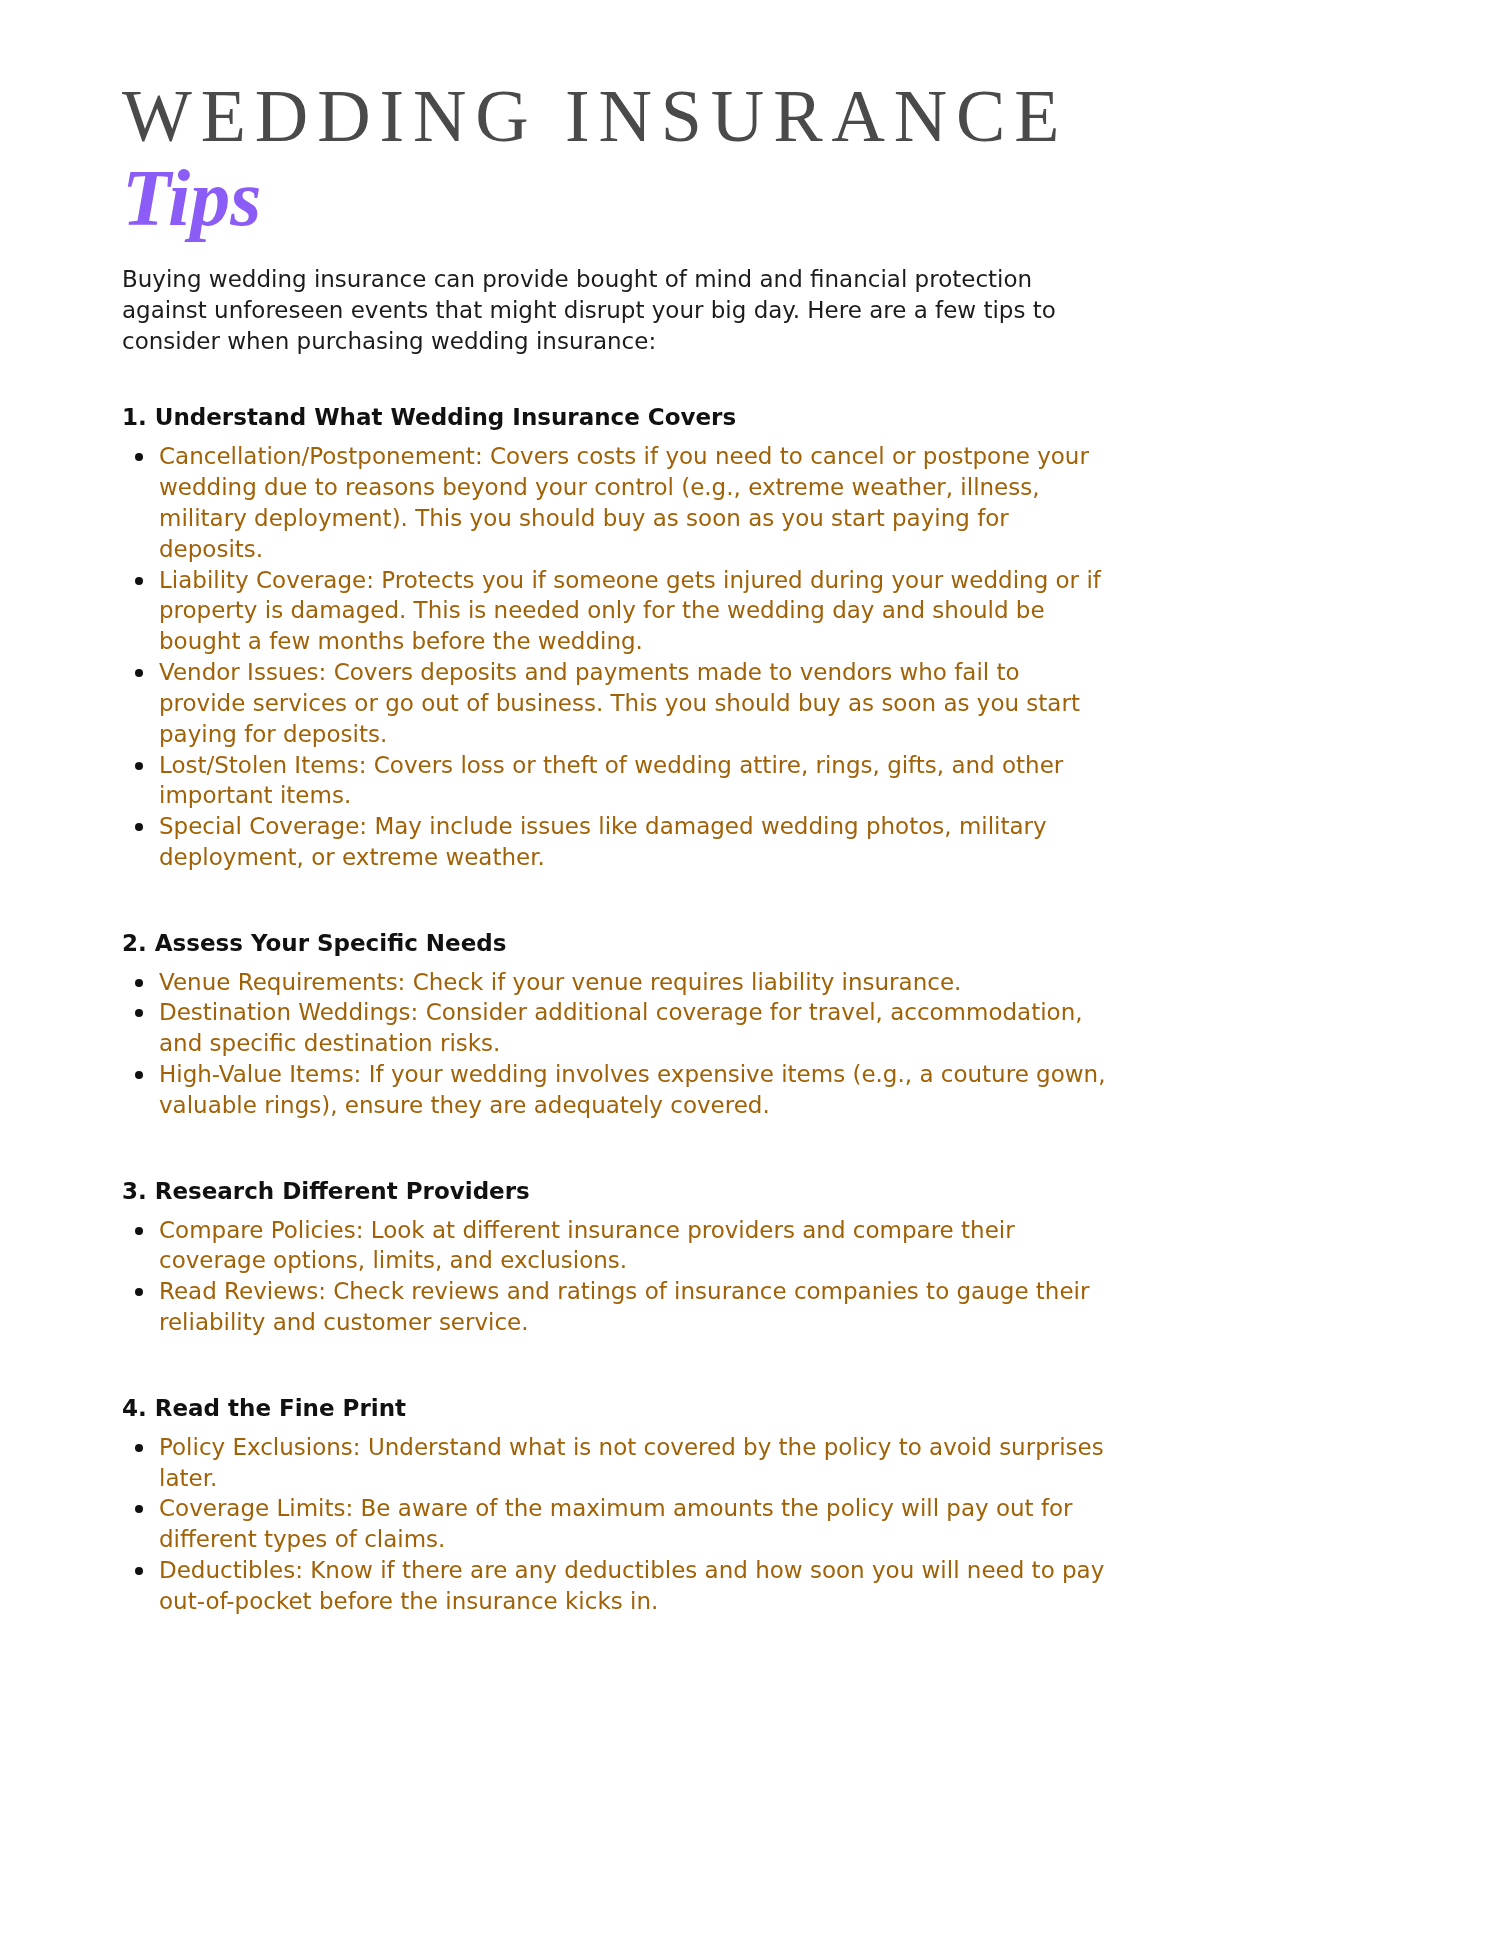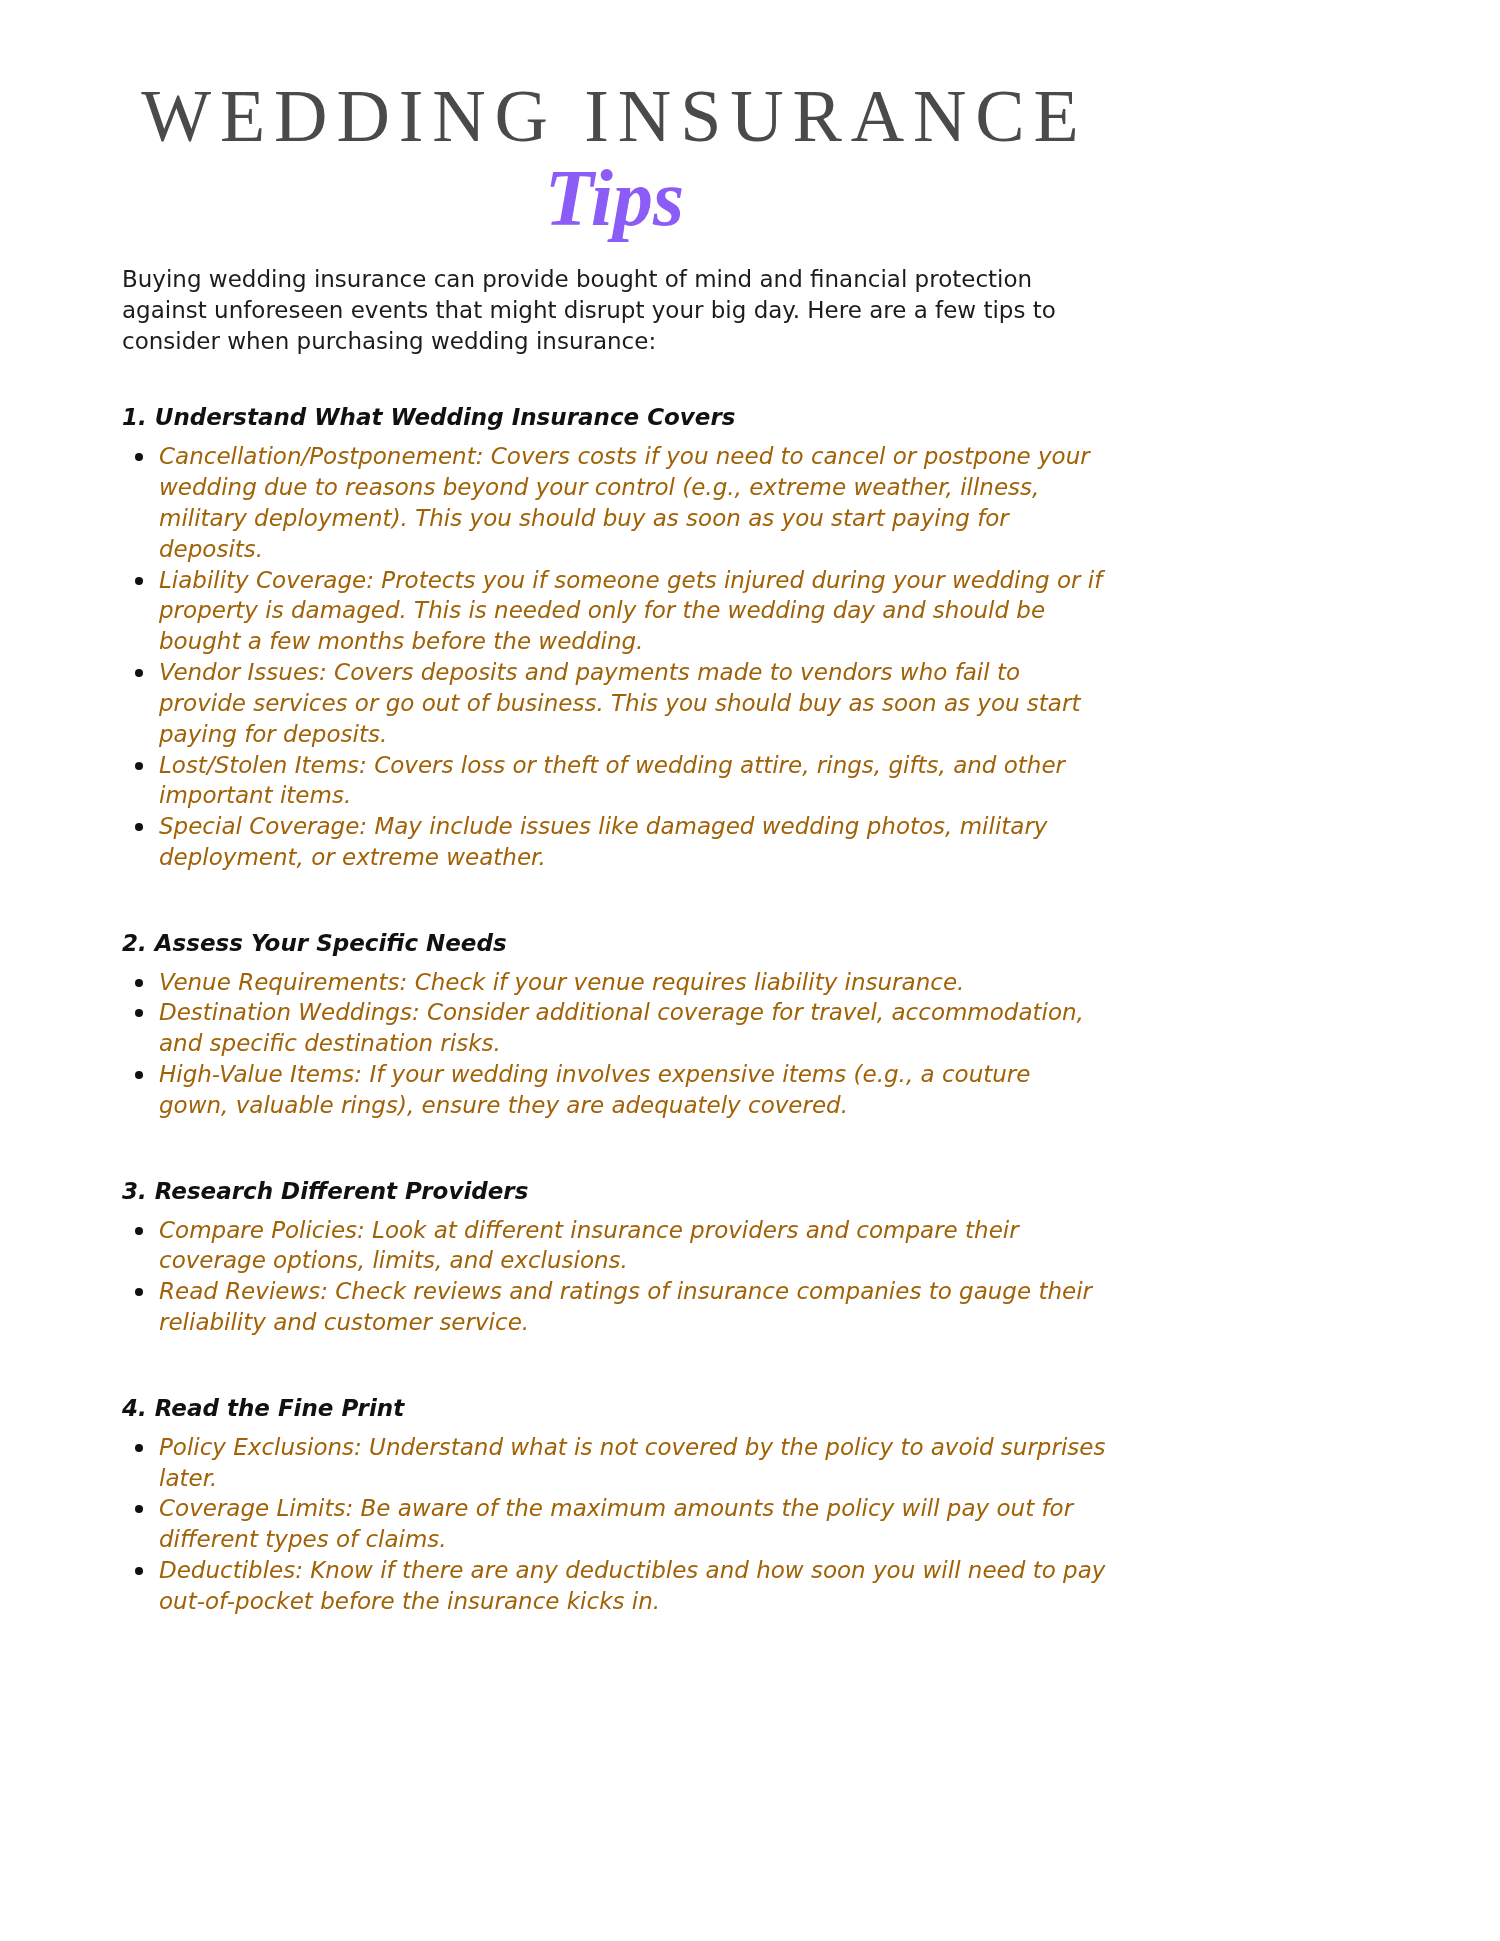--- a/index.html
+++ b/index.html
@@ -14,21 +14,21 @@
     font-family: "DejaVu Sans", "Liberation Sans", sans-serif;
     color: #1c1c1c;
     overflow: hidden;
   }
   .page {
     width: 985px;
     margin-left: 122px;
     padding-top: 78px;
   }
   .doc-header {
-    text-align: center;
+    text-align: left;
     margin-bottom: 20px;
   }
   .doc-title {
     font-family: "Liberation Serif", "DejaVu Serif", serif;
     font-size: 74px;
     font-weight: 400;
     letter-spacing: 0.12em;
     color: #4a4a4a;
     white-space: nowrap;
     line-height: 1.05;
@@ -43,21 +43,20 @@
     margin-top: 2px;
   }
   .intro {
     font-size: 23px;
     line-height: 1.36;
     margin: 26px 0 0 0;
     color: #1c1c1c;
   }
   .section {
     margin-top: 56px;
-    font-style: italic;
   }
   .section:first-of-type {
     margin-top: 46px;
   }
   .section-heading {
     font-size: 23px;
     font-weight: 700;
     color: #111111;
     margin: 0 0 8px 0;
     line-height: 1.3;

